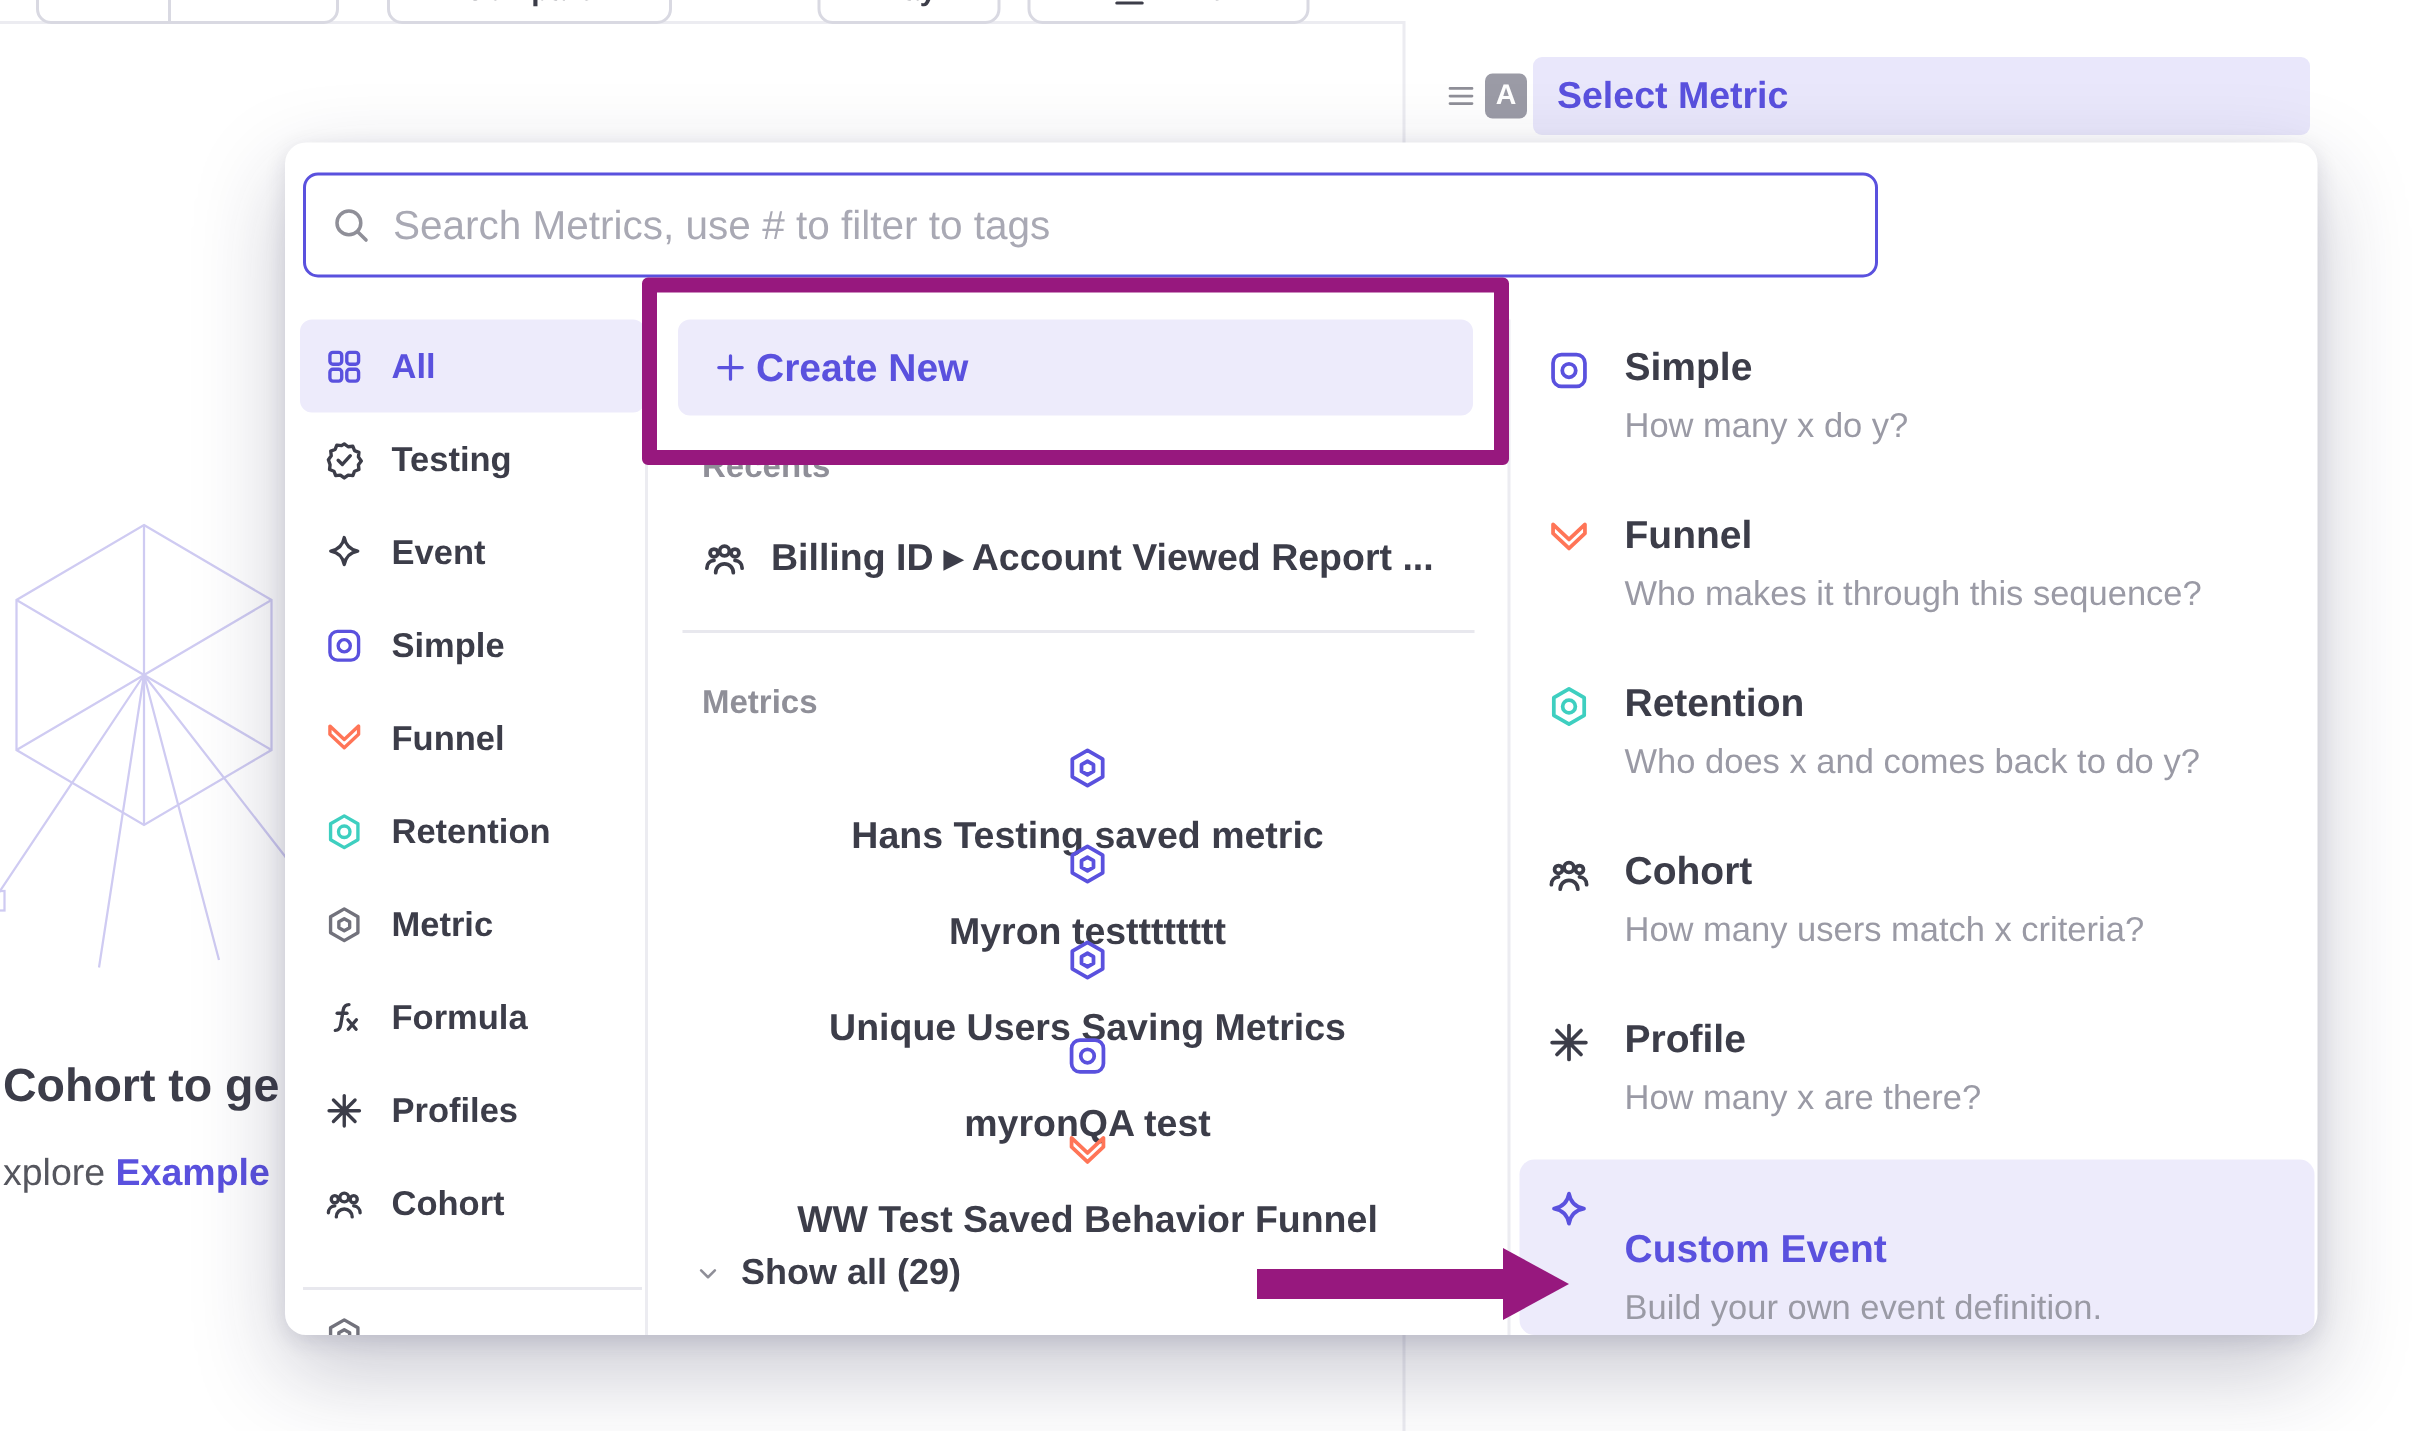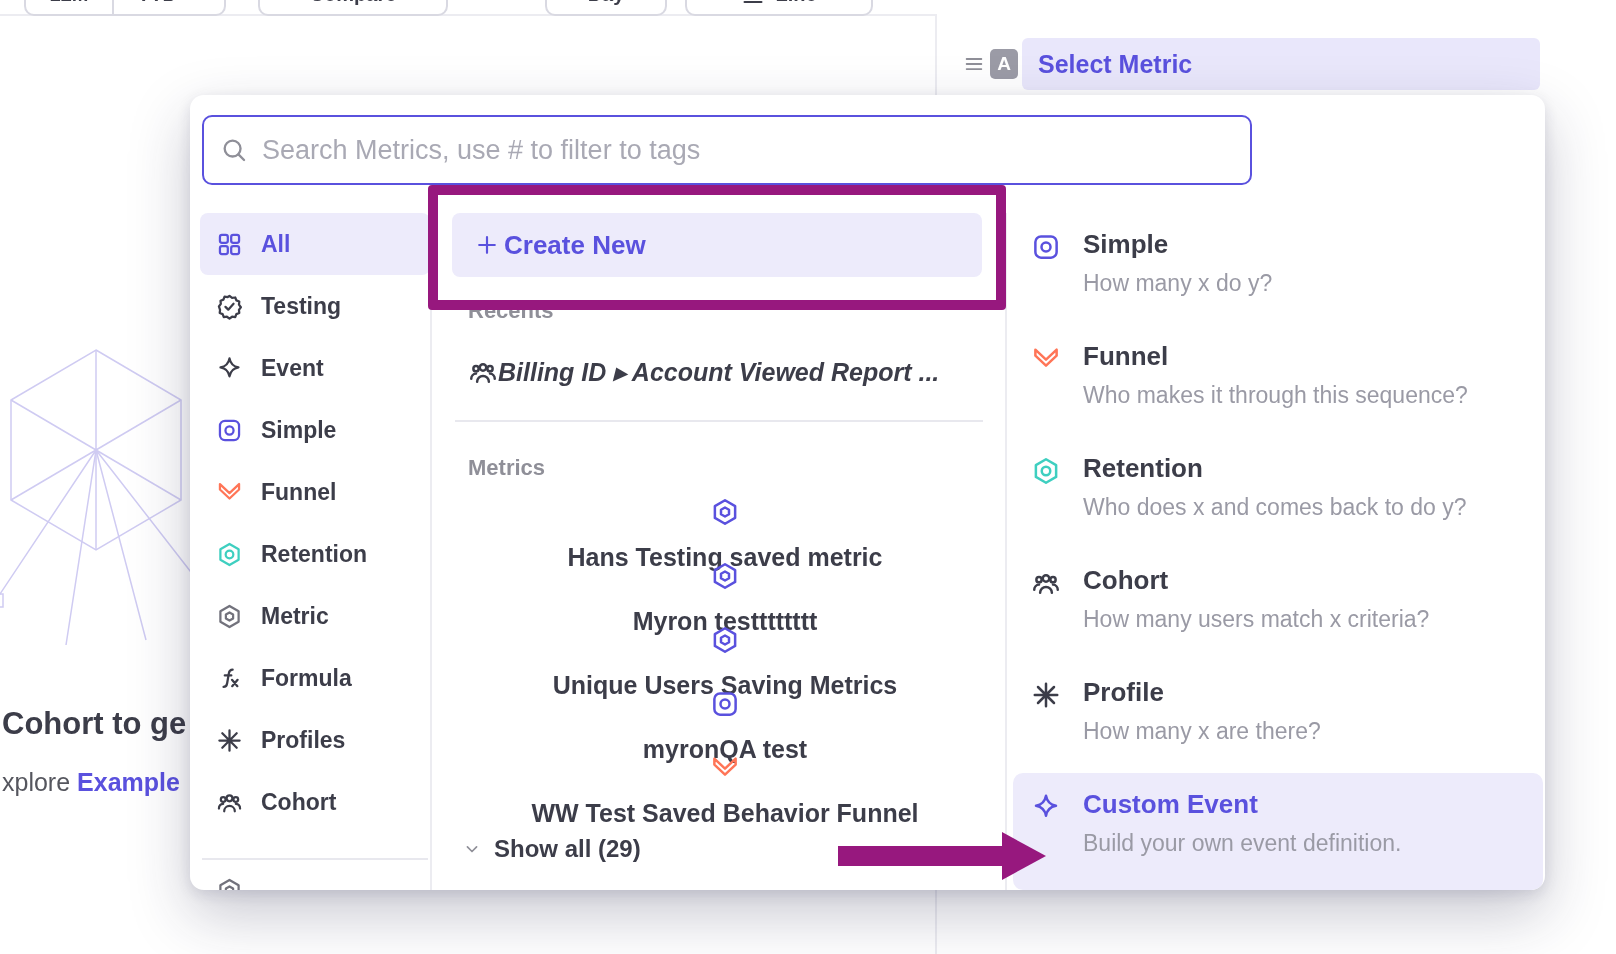--- a/index.html
+++ b/index.html
@@ -72,42 +72,42 @@
   .vdiv1 { left:240px; } .vdiv2 { left:815px; }
 
   .create-new { position:absolute; left:262px; top:118px; width:530px; height:64px;
                 background:var(--accent-bg,#edebfb); border:none; border-radius:8px;
                 display:flex; align-items:center; gap:4px; padding-left:22px;
                 font:700 26px "Liberation Sans", sans-serif; color:var(--accent,#5a51de); cursor:pointer; }
   .create-new .icon { width:26px; height:26px; }
 
   .recents-title { position:absolute; left:278px; top:203px; font-size:22px; font-weight:700; color:#8f8f98; }
   .recent-row { position:absolute; left:262px; top:250px; width:530px; height:54px; padding-left:16px;
-                display:flex; align-items:center; font-size:25px; font-weight:600;
-                color:var(--text,#3c3d49); cursor:pointer;font-style:italic; }
+                display:flex; align-items:center; gap:16px; font-size:25px; font-weight:600;
+                color:var(--text,#3c3d49); cursor:pointer; }
   .recent-row .icon { width:30px; height:30px; flex:none; }
   .mid-div { position:absolute; left:265px; top:325px; width:528px; height:2px; background:#e8e8ee; }
   .metrics-title { position:absolute; left:278px; top:360px; font-size:22px; font-weight:700; color:#8f8f98; }
   .metric-list { position:absolute; left:262px; top:402px; width:530px; }
   .metric-item { height:64px; display:flex; align-items:center; gap:16px; padding-left:16px;
                  font-size:25px; font-weight:600; color:var(--text,#3c3d49); cursor:pointer;flex-direction:column; }
   .metric-item .icon { width:30px; height:30px; flex:none; }
   .show-all { position:absolute; left:272px; top:740px; display:flex; align-items:center; gap:12px;
               font-size:24px; font-weight:600; color:var(--text,#3c3d49); cursor:pointer;
               background:none; border:none; font-family:inherit; }
   .show-all .icon { width:20px; height:20px; color:#8f8f98; }
 
   .types { position:absolute; left:823px; top:118px; width:530px; }
   .type-row { height:112px; display:flex; align-items:flex-start; gap:22px;
               padding:16px 0 0 18px; border-radius:10px; cursor:pointer; }
   .type-row .icon { width:30px; height:30px; margin-top:3px; flex:none; }
   .type-title { font-size:26px; font-weight:700; color:var(--text,#3c3d49); }
   .type-desc { font-size:23px; color:#9a9aa5; margin-top:10px; }
   .type-row.active { background:var(--accent-bg,#edebfb); height:117px; }
-  .type-row.active .type-title { color:var(--accent,#5a51de); }
+  .type-row.active .type-title { color:var(--accent,#5a51de);margin-top:28px; }
   .type-row.active .icon { color:var(--accent,#5a51de); }
 
   
   .ic-grid, .ic-simple, .ic-saved-metric { color:var(--accent,#5a51de); }
   .ic-funnel { color:var(--orange,#ff7557); }
   .ic-retention { color:var(--teal,#3ecfc0); }
   .ic-metric { color:#72727c; }
 
   
   .anno-box { position:absolute; left:428px; top:185px; width:578px; height:125px;

